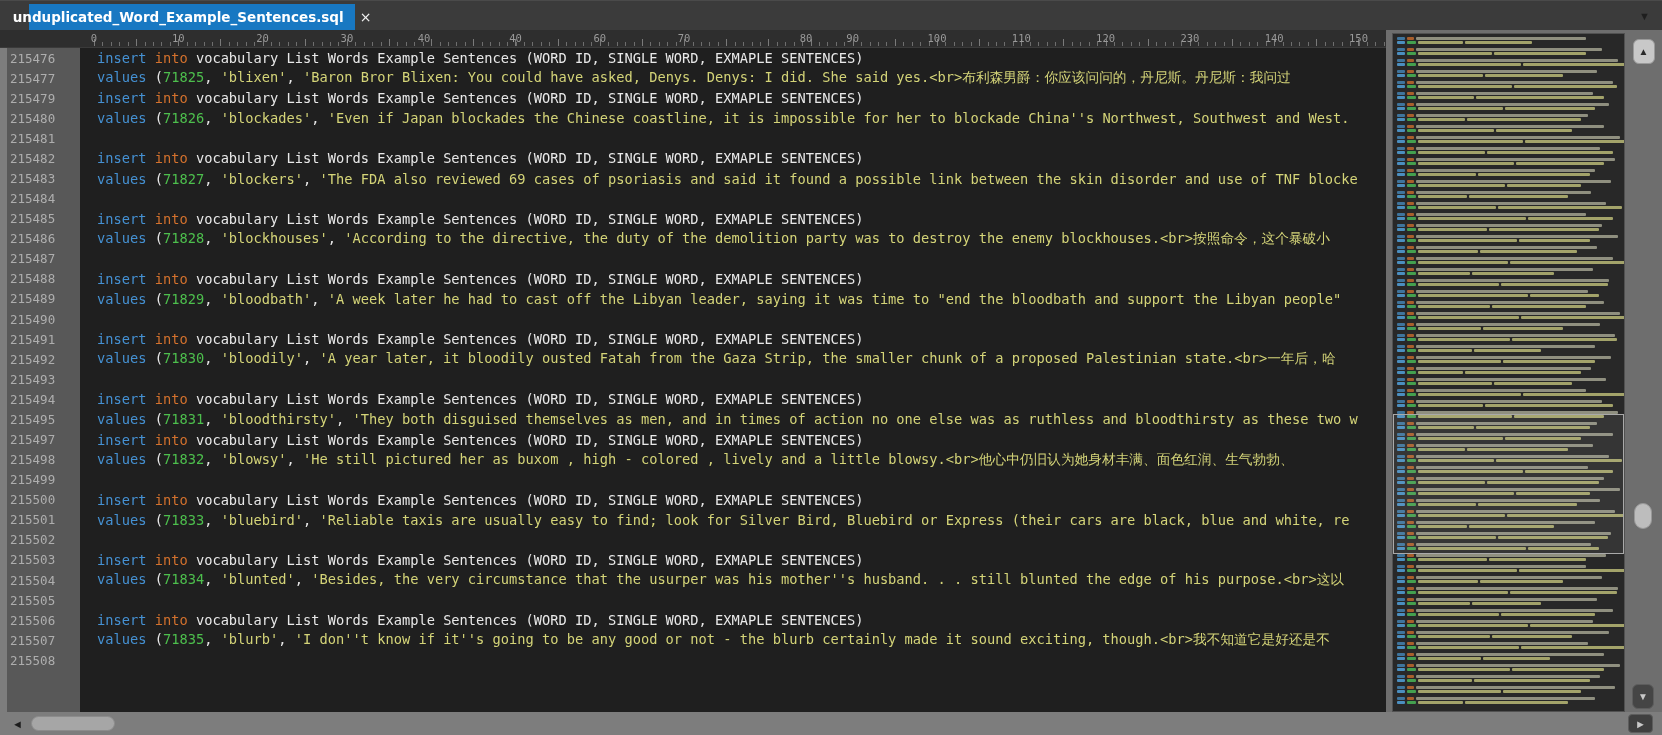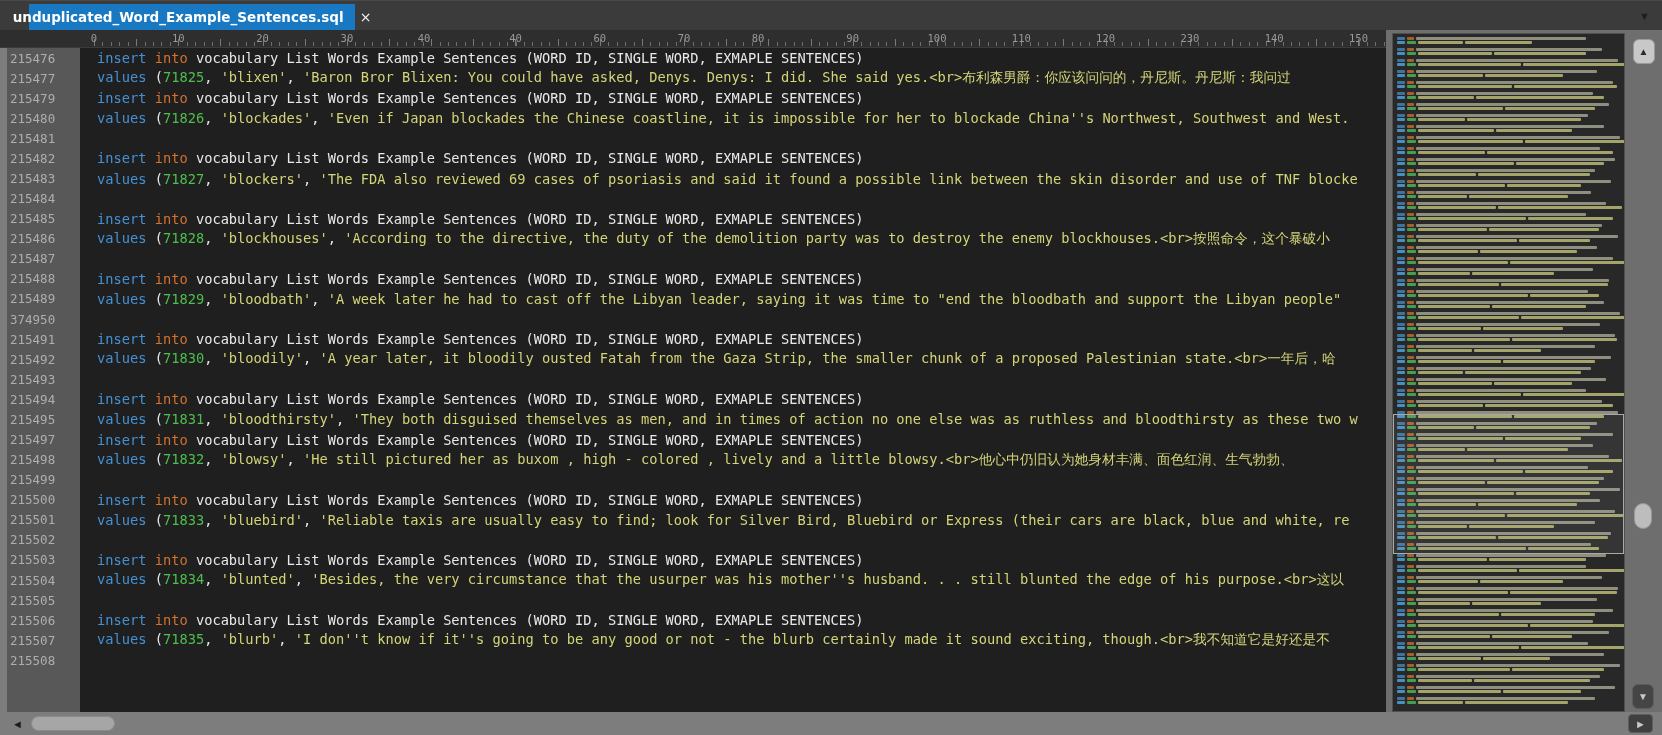--- a/index.html
+++ b/index.html
@@ -96,21 +96,21 @@
         <div class="ticks5"></div>
         <div id="ruler-labels">
             <span class="rlabel" style="left: 94px;">0</span>
             <span class="rlabel" style="left: 178.3px;">10</span>
             <span class="rlabel" style="left: 262.6px;">20</span>
             <span class="rlabel" style="left: 346.9px;">30</span>
             <span class="rlabel" style="left: 424px;">40</span>
             <span class="rlabel" style="left: 515.5px;">40</span>
             <span class="rlabel" style="left: 599.8px;">60</span>
             <span class="rlabel" style="left: 684.1px;">70</span>
-            <span class="rlabel" style="left: 758px;">80</span>
+            <span class="rlabel" style="left: 806px;">80</span>
             <span class="rlabel" style="left: 852.7px;">90</span>
             <span class="rlabel" style="left: 937px;">100</span>
             <span class="rlabel" style="left: 1021.3px;">110</span>
             <span class="rlabel" style="left: 1105.6px;">120</span>
             <span class="rlabel" style="left: 1189.9px;">230</span>
             <span class="rlabel" style="left: 1274.2px;">140</span>
             <span class="rlabel" style="left: 1358.5px;">150</span>
           </div>
       </div>
       <div class="editor">
@@ -122,21 +122,21 @@
             <div class="line"><span class="ln">215480</span><span class="code"><span class="kw">values</span><span class="pl"> (</span><span class="num">71826</span><span class="pl">, </span><span class="str">'blockades'</span><span class="pl">, </span><span class="str">'Even if Japan blockades the Chinese coastline, it is impossible for her to blockade China''s Northwest, Southwest and West.</span></span></div>
             <div class="line"><span class="ln">215481</span><span class="code"></span></div>
             <div class="line"><span class="ln">215482</span><span class="code"><span class="kw">insert</span><span class="pl"> </span><span class="kw2">into</span><span class="pl"> vocabulary_List_Words_Example_Sentences (WORD_ID, SINGLE_WORD, EXMAPLE_SENTENCES)</span></span></div>
             <div class="line"><span class="ln">215483</span><span class="code"><span class="kw">values</span><span class="pl"> (</span><span class="num">71827</span><span class="pl">, </span><span class="str">'blockers'</span><span class="pl">, </span><span class="str">'The FDA also reviewed 69 cases of psoriasis and said it found a possible link between the skin disorder and use of TNF blocke</span></span></div>
             <div class="line"><span class="ln">215484</span><span class="code"></span></div>
             <div class="line"><span class="ln">215485</span><span class="code"><span class="kw">insert</span><span class="pl"> </span><span class="kw2">into</span><span class="pl"> vocabulary_List_Words_Example_Sentences (WORD_ID, SINGLE_WORD, EXMAPLE_SENTENCES)</span></span></div>
             <div class="line"><span class="ln">215486</span><span class="code"><span class="kw">values</span><span class="pl"> (</span><span class="num">71828</span><span class="pl">, </span><span class="str">'blockhouses'</span><span class="pl">, </span><span class="str">'According to the directive, the duty of the demolition party was to destroy the enemy blockhouses.&lt;br&gt;按照命令，这个暴破小</span></span></div>
             <div class="line"><span class="ln">215487</span><span class="code"></span></div>
             <div class="line"><span class="ln">215488</span><span class="code"><span class="kw">insert</span><span class="pl"> </span><span class="kw2">into</span><span class="pl"> vocabulary_List_Words_Example_Sentences (WORD_ID, SINGLE_WORD, EXMAPLE_SENTENCES)</span></span></div>
             <div class="line"><span class="ln">215489</span><span class="code"><span class="kw">values</span><span class="pl"> (</span><span class="num">71829</span><span class="pl">, </span><span class="str">'bloodbath'</span><span class="pl">, </span><span class="str">'A week later he had to cast off the Libyan leader, saying it was time to "end the bloodbath and support the Libyan people"</span></span></div>
-            <div class="line"><span class="ln">374950</span><span class="code"></span></div>
+            <div class="line"><span class="ln">215490</span><span class="code"></span></div>
             <div class="line"><span class="ln">215491</span><span class="code"><span class="kw">insert</span><span class="pl"> </span><span class="kw2">into</span><span class="pl"> vocabulary_List_Words_Example_Sentences (WORD_ID, SINGLE_WORD, EXMAPLE_SENTENCES)</span></span></div>
             <div class="line"><span class="ln">215492</span><span class="code"><span class="kw">values</span><span class="pl"> (</span><span class="num">71830</span><span class="pl">, </span><span class="str">'bloodily'</span><span class="pl">, </span><span class="str">'A year later, it bloodily ousted Fatah from the Gaza Strip, the smaller chunk of a proposed Palestinian state.&lt;br&gt;一年后，哈</span></span></div>
             <div class="line"><span class="ln">215493</span><span class="code"></span></div>
             <div class="line"><span class="ln">215494</span><span class="code"><span class="kw">insert</span><span class="pl"> </span><span class="kw2">into</span><span class="pl"> vocabulary_List_Words_Example_Sentences (WORD_ID, SINGLE_WORD, EXMAPLE_SENTENCES)</span></span></div>
             <div class="line"><span class="ln">215495</span><span class="code"><span class="kw">values</span><span class="pl"> (</span><span class="num">71831</span><span class="pl">, </span><span class="str">'bloodthirsty'</span><span class="pl">, </span><span class="str">'They both disguised themselves as men, and in times of action no one else was as ruthless and bloodthirsty as these two w</span></span></div>
             <div class="line"><span class="ln">215497</span><span class="code"><span class="kw">insert</span><span class="pl"> </span><span class="kw2">into</span><span class="pl"> vocabulary_List_Words_Example_Sentences (WORD_ID, SINGLE_WORD, EXMAPLE_SENTENCES)</span></span></div>
             <div class="line"><span class="ln">215498</span><span class="code"><span class="kw">values</span><span class="pl"> (</span><span class="num">71832</span><span class="pl">, </span><span class="str">'blowsy'</span><span class="pl">, </span><span class="str">'He still pictured her as buxom , high - colored , lively and a little blowsy.&lt;br&gt;他心中仍旧认为她身材丰满、面色红润、生气勃勃、</span></span></div>
             <div class="line"><span class="ln">215499</span><span class="code"></span></div>
             <div class="line"><span class="ln">215500</span><span class="code"><span class="kw">insert</span><span class="pl"> </span><span class="kw2">into</span><span class="pl"> vocabulary_List_Words_Example_Sentences (WORD_ID, SINGLE_WORD, EXMAPLE_SENTENCES)</span></span></div>
             <div class="line"><span class="ln">215501</span><span class="code"><span class="kw">values</span><span class="pl"> (</span><span class="num">71833</span><span class="pl">, </span><span class="str">'bluebird'</span><span class="pl">, </span><span class="str">'Reliable taxis are usually easy to find; look for Silver Bird, Bluebird or Express (their cars are black, blue and white, re</span></span></div>

